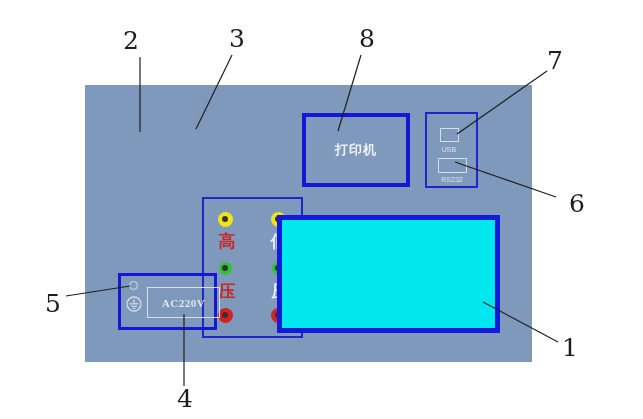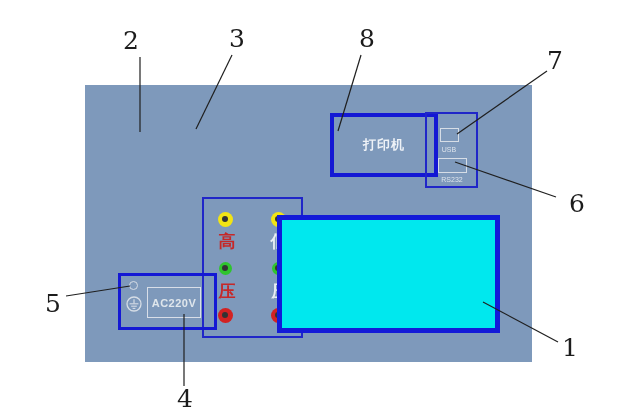--- a/index.html
+++ b/index.html
@@ -28,23 +28,23 @@
   .t-green{background:#2fc42f;}
   .t-red{background:#d32222;}
   .term-label{
     position:absolute;width:26px;text-align:center;
     font-size:17px;font-weight:bold;line-height:20px;
   }
   .lbl-red{color:#c62828;}
   .lbl-white{color:#e9eef4;}
   
   .printer-box{
-    position:absolute;left:302px;top:113px;width:108px;height:64px;
+    position:absolute;left:302px;top:113px;width:108px;height:74px;
     border:4px solid #1418d4;box-sizing:border-box;
-    display:flex;align-items:center;justify-content:center;margin-left:28px;
+    display:flex;align-items:center;justify-content:center;
   }
   .printer-label{color:#eef2f7;font-size:13px;font-weight:bold;letter-spacing:1px;}
   
   .ports-box{
     position:absolute;left:425px;top:112px;width:53px;height:76px;
     border:2px solid #2026c8;box-sizing:border-box;
   }
   .port-rect{
     position:absolute;border:1px solid #d6dde6;box-sizing:border-box;
     background:transparent;
@@ -65,23 +65,23 @@
   .power-box{
     position:absolute;left:118px;top:273px;width:99px;height:57px;
     border:3px solid #1418d4;box-sizing:border-box;
   }
   .indicator{
     position:absolute;left:8px;top:5px;width:9px;height:9px;border-radius:50%;
     border:1.5px solid #d6dde6;box-sizing:border-box;
   }
   .ground{position:absolute;left:5px;top:20px;width:16px;height:16px;}
   .ac-rect{
-    position:absolute;left:26px;top:11px;width:54px;height:31px;
+    position:absolute;left:26px;top:11px;width:73px;height:31px;
     border:1.5px solid #d8dee8;box-sizing:border-box;
-    display:flex;align-items:center;justify-content:center;
+    display:flex;align-items:center;justify-content:center;font-family:Liberation Serif, serif;
   }
   .ac-label{color:#dfe6ec;font-size:11px;font-weight:bold;letter-spacing:0.5px;}
   
   .callout{
     position:absolute;transform:translate(-50%,-50%);
     font-family:"DejaVu Serif", serif;font-size:25px;color:#1c1c1c;line-height:1;
   }
   
   .lines{position:absolute;left:0;top:0;width:643px;height:419px;pointer-events:none;}
 </style>

